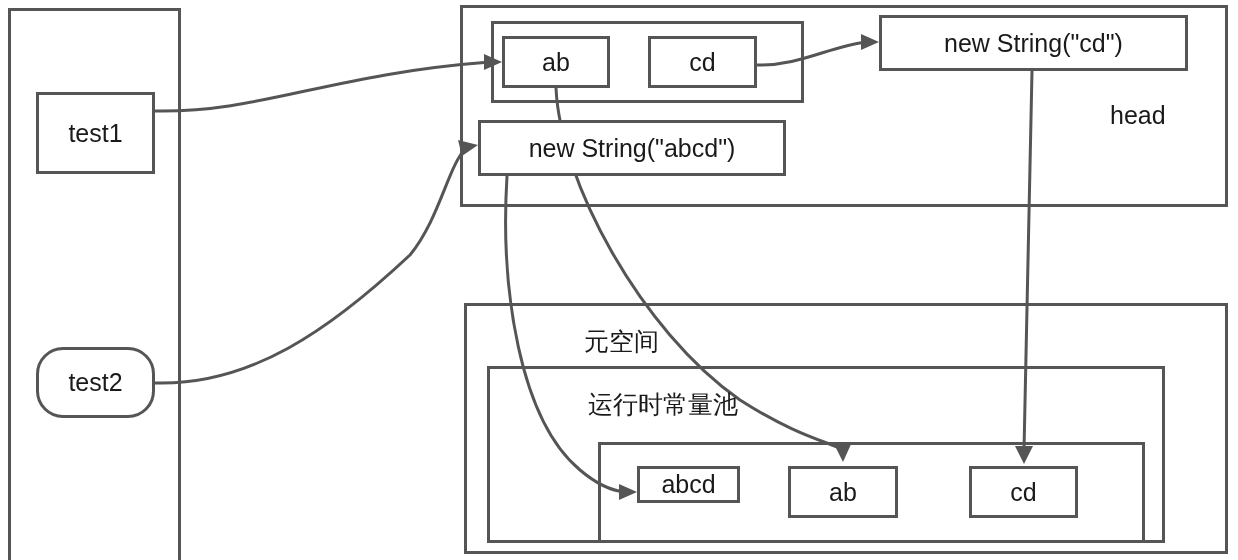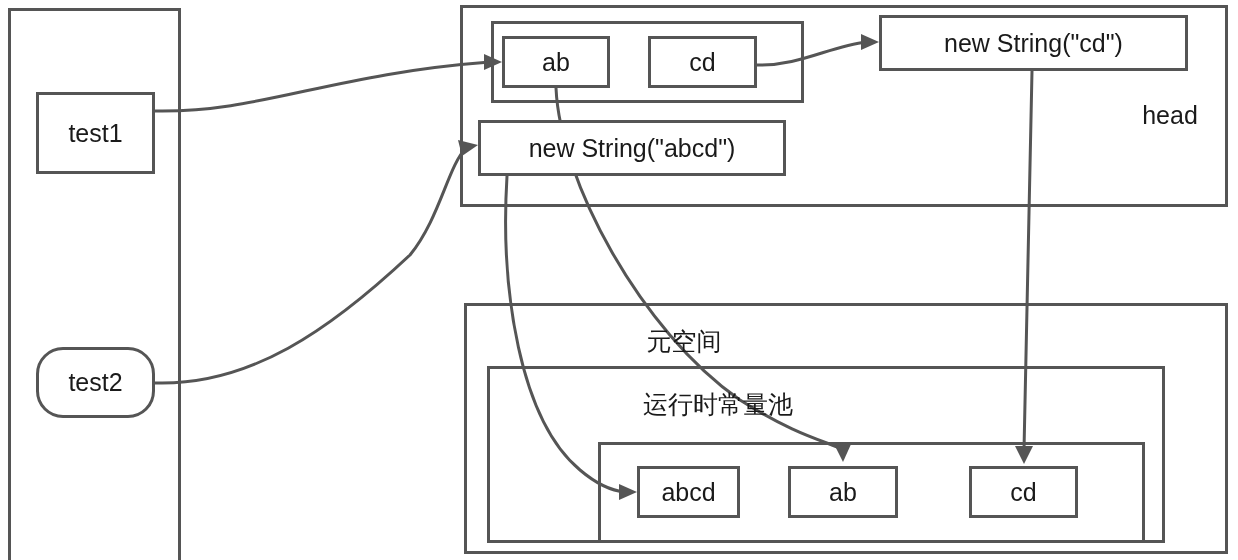--- a/index.html
+++ b/index.html
@@ -36,21 +36,20 @@
     line-height: 1;
     white-space: nowrap;
     z-index: 5;
   }
   .region-label {
     position: absolute;
     color: #1a1a1a;
     font-size: 25px;
     line-height: 1;
     white-space: nowrap;
-    text-align: center;
     z-index: 4;
   }
   svg.edges {
     position: absolute;
     left: 0;
     top: 0;
     width: 1238px;
     height: 560px;
     z-index: 3;
     overflow: visible;
@@ -107,21 +106,21 @@
   <div class="region" style="left:464px; top:303px; width:764px; height:251px;"></div>
 
   <div class="region-label" style="left:584px; top:329px; width:200px;">元空间</div>
 
   <div class="region" style="left:487px; top:366px; width:678px; height:177px;"></div>
 
   <div class="region-label" style="left:588px; top:392px; width:260px;">运行时常量池</div>
 
   <div class="region" style="left:598px; top:442px; width:547px; height:101px;"></div>
 
-  <div class="node" style="left:637px; top:466px; width:103px; height:52px;">
+  <div class="node" style="left:637px; top:466px; width:103px; height:37px;">
     <span>abcd</span>
   </div>
 
   <div class="node" style="left:788px; top:466px; width:110px; height:52px;">
     <span>ab</span>
   </div>
 
   <div class="node" style="left:969px; top:466px; width:109px; height:52px;">
     <span>cd</span>
   </div>

